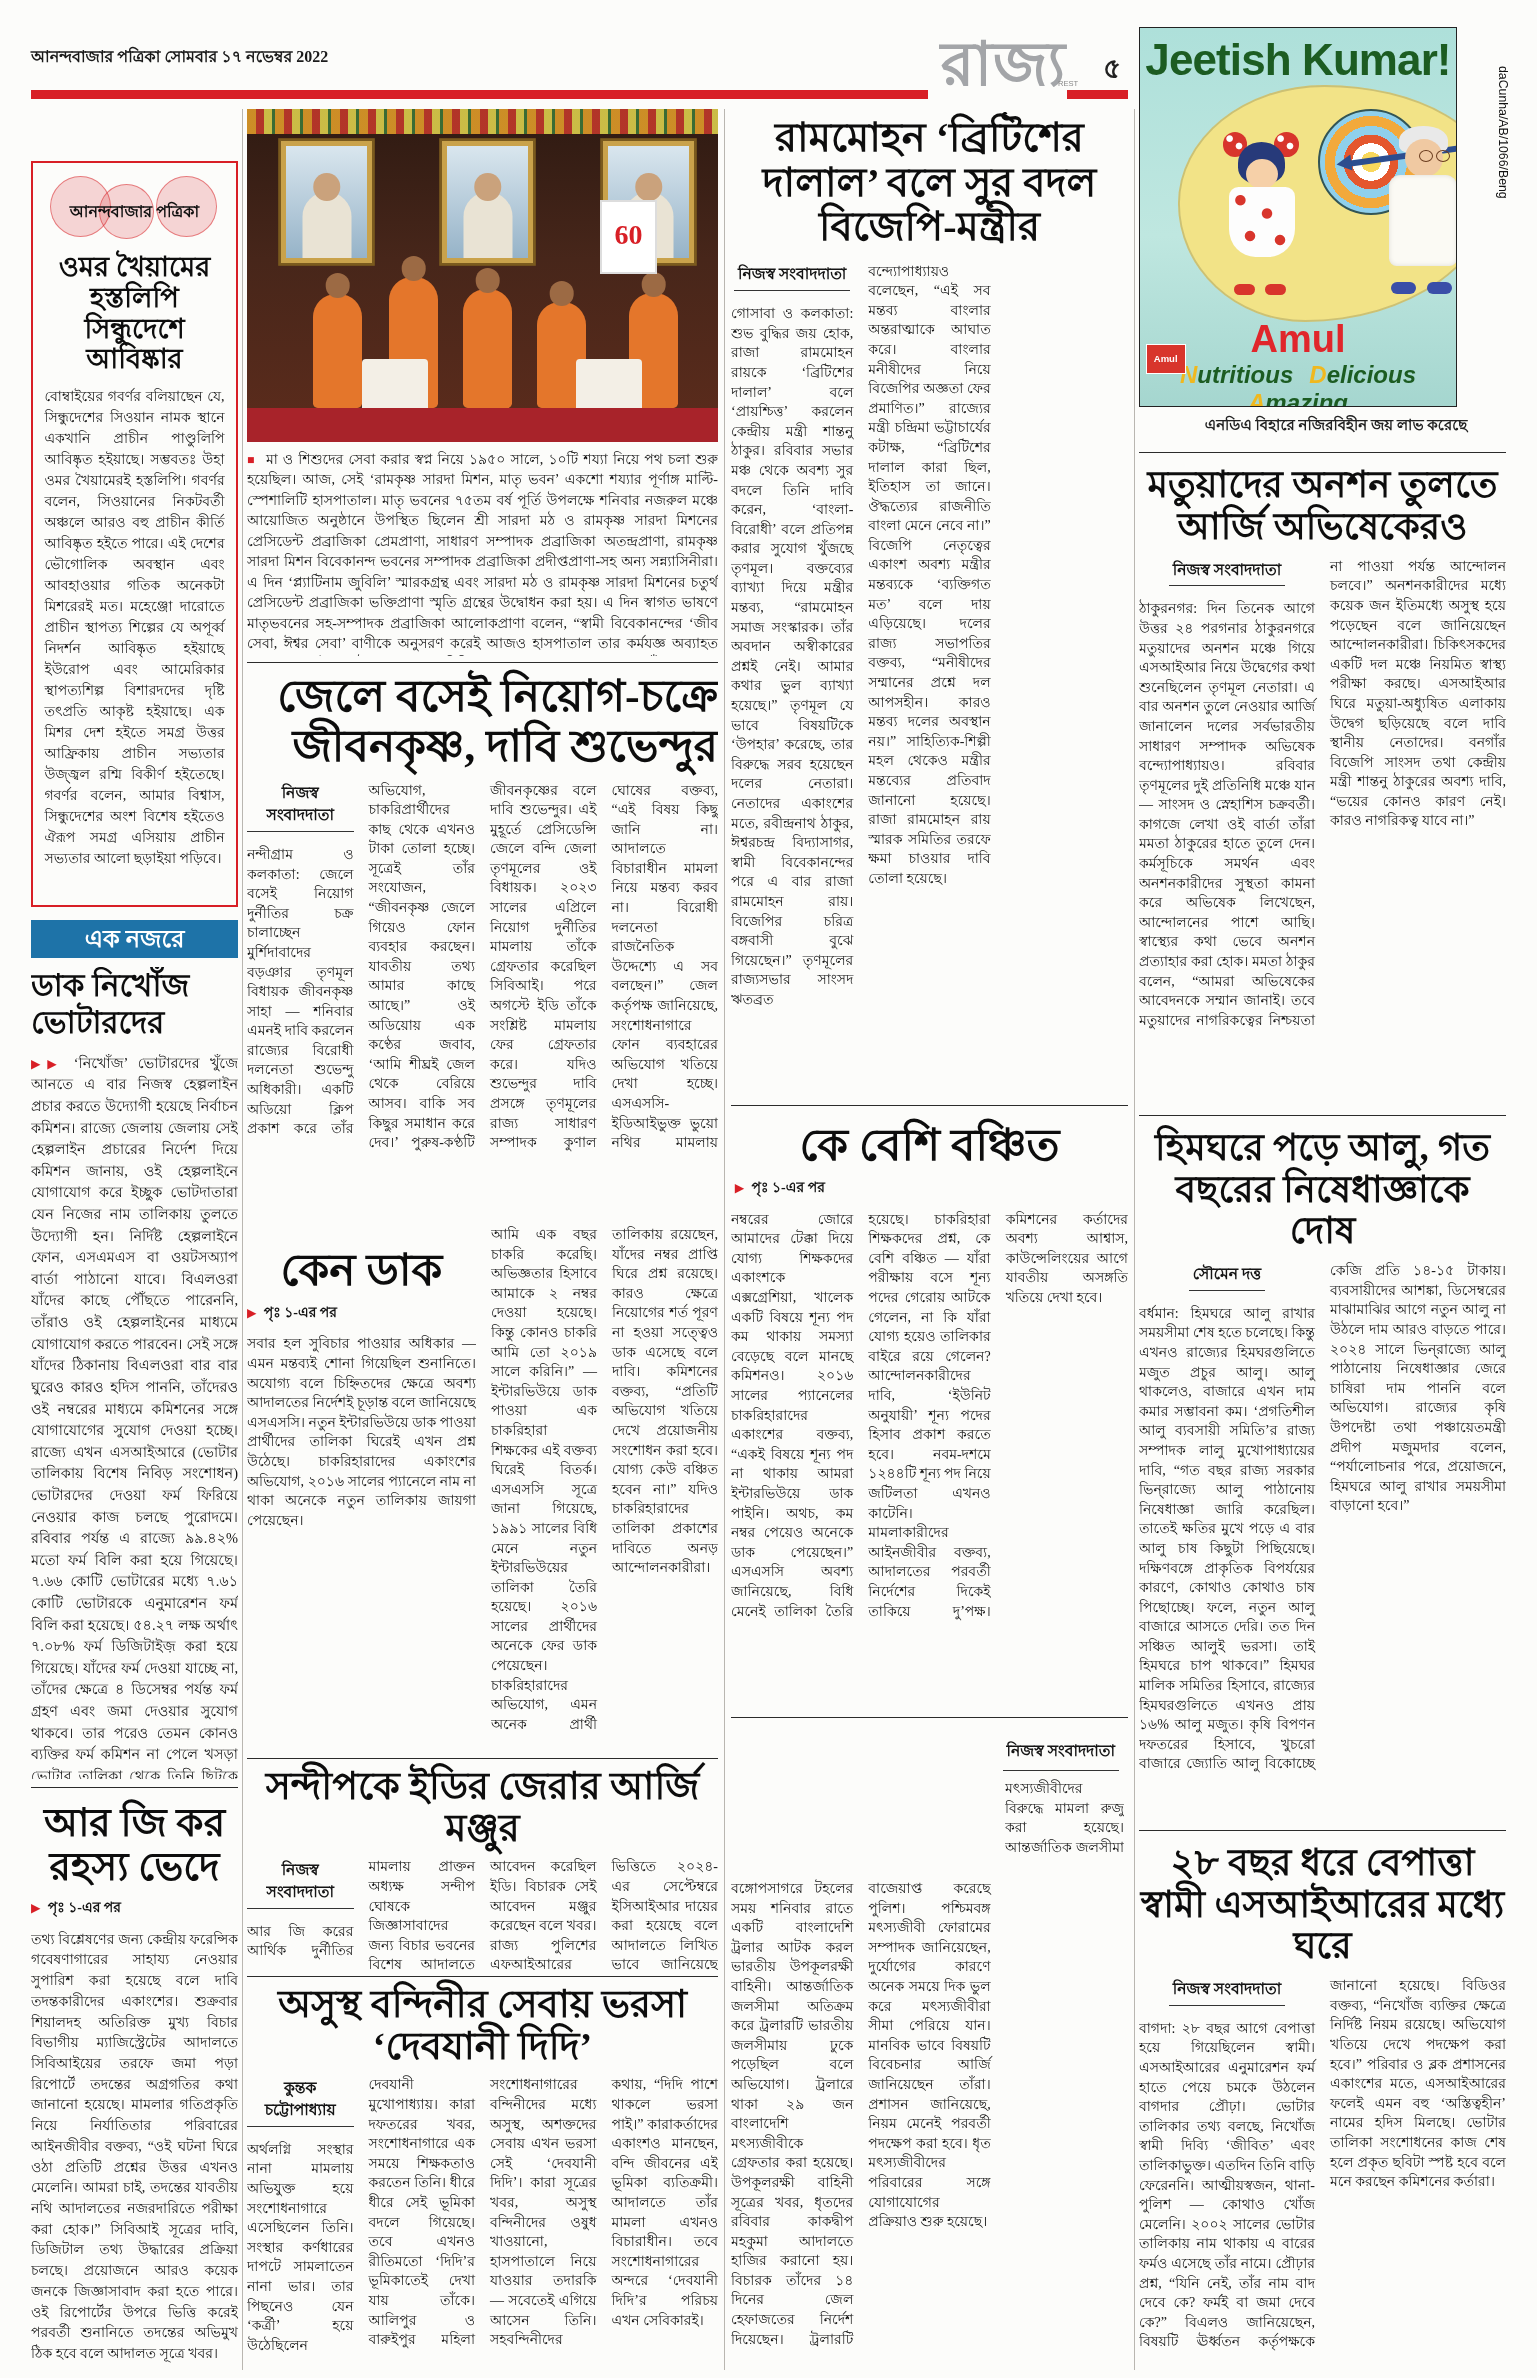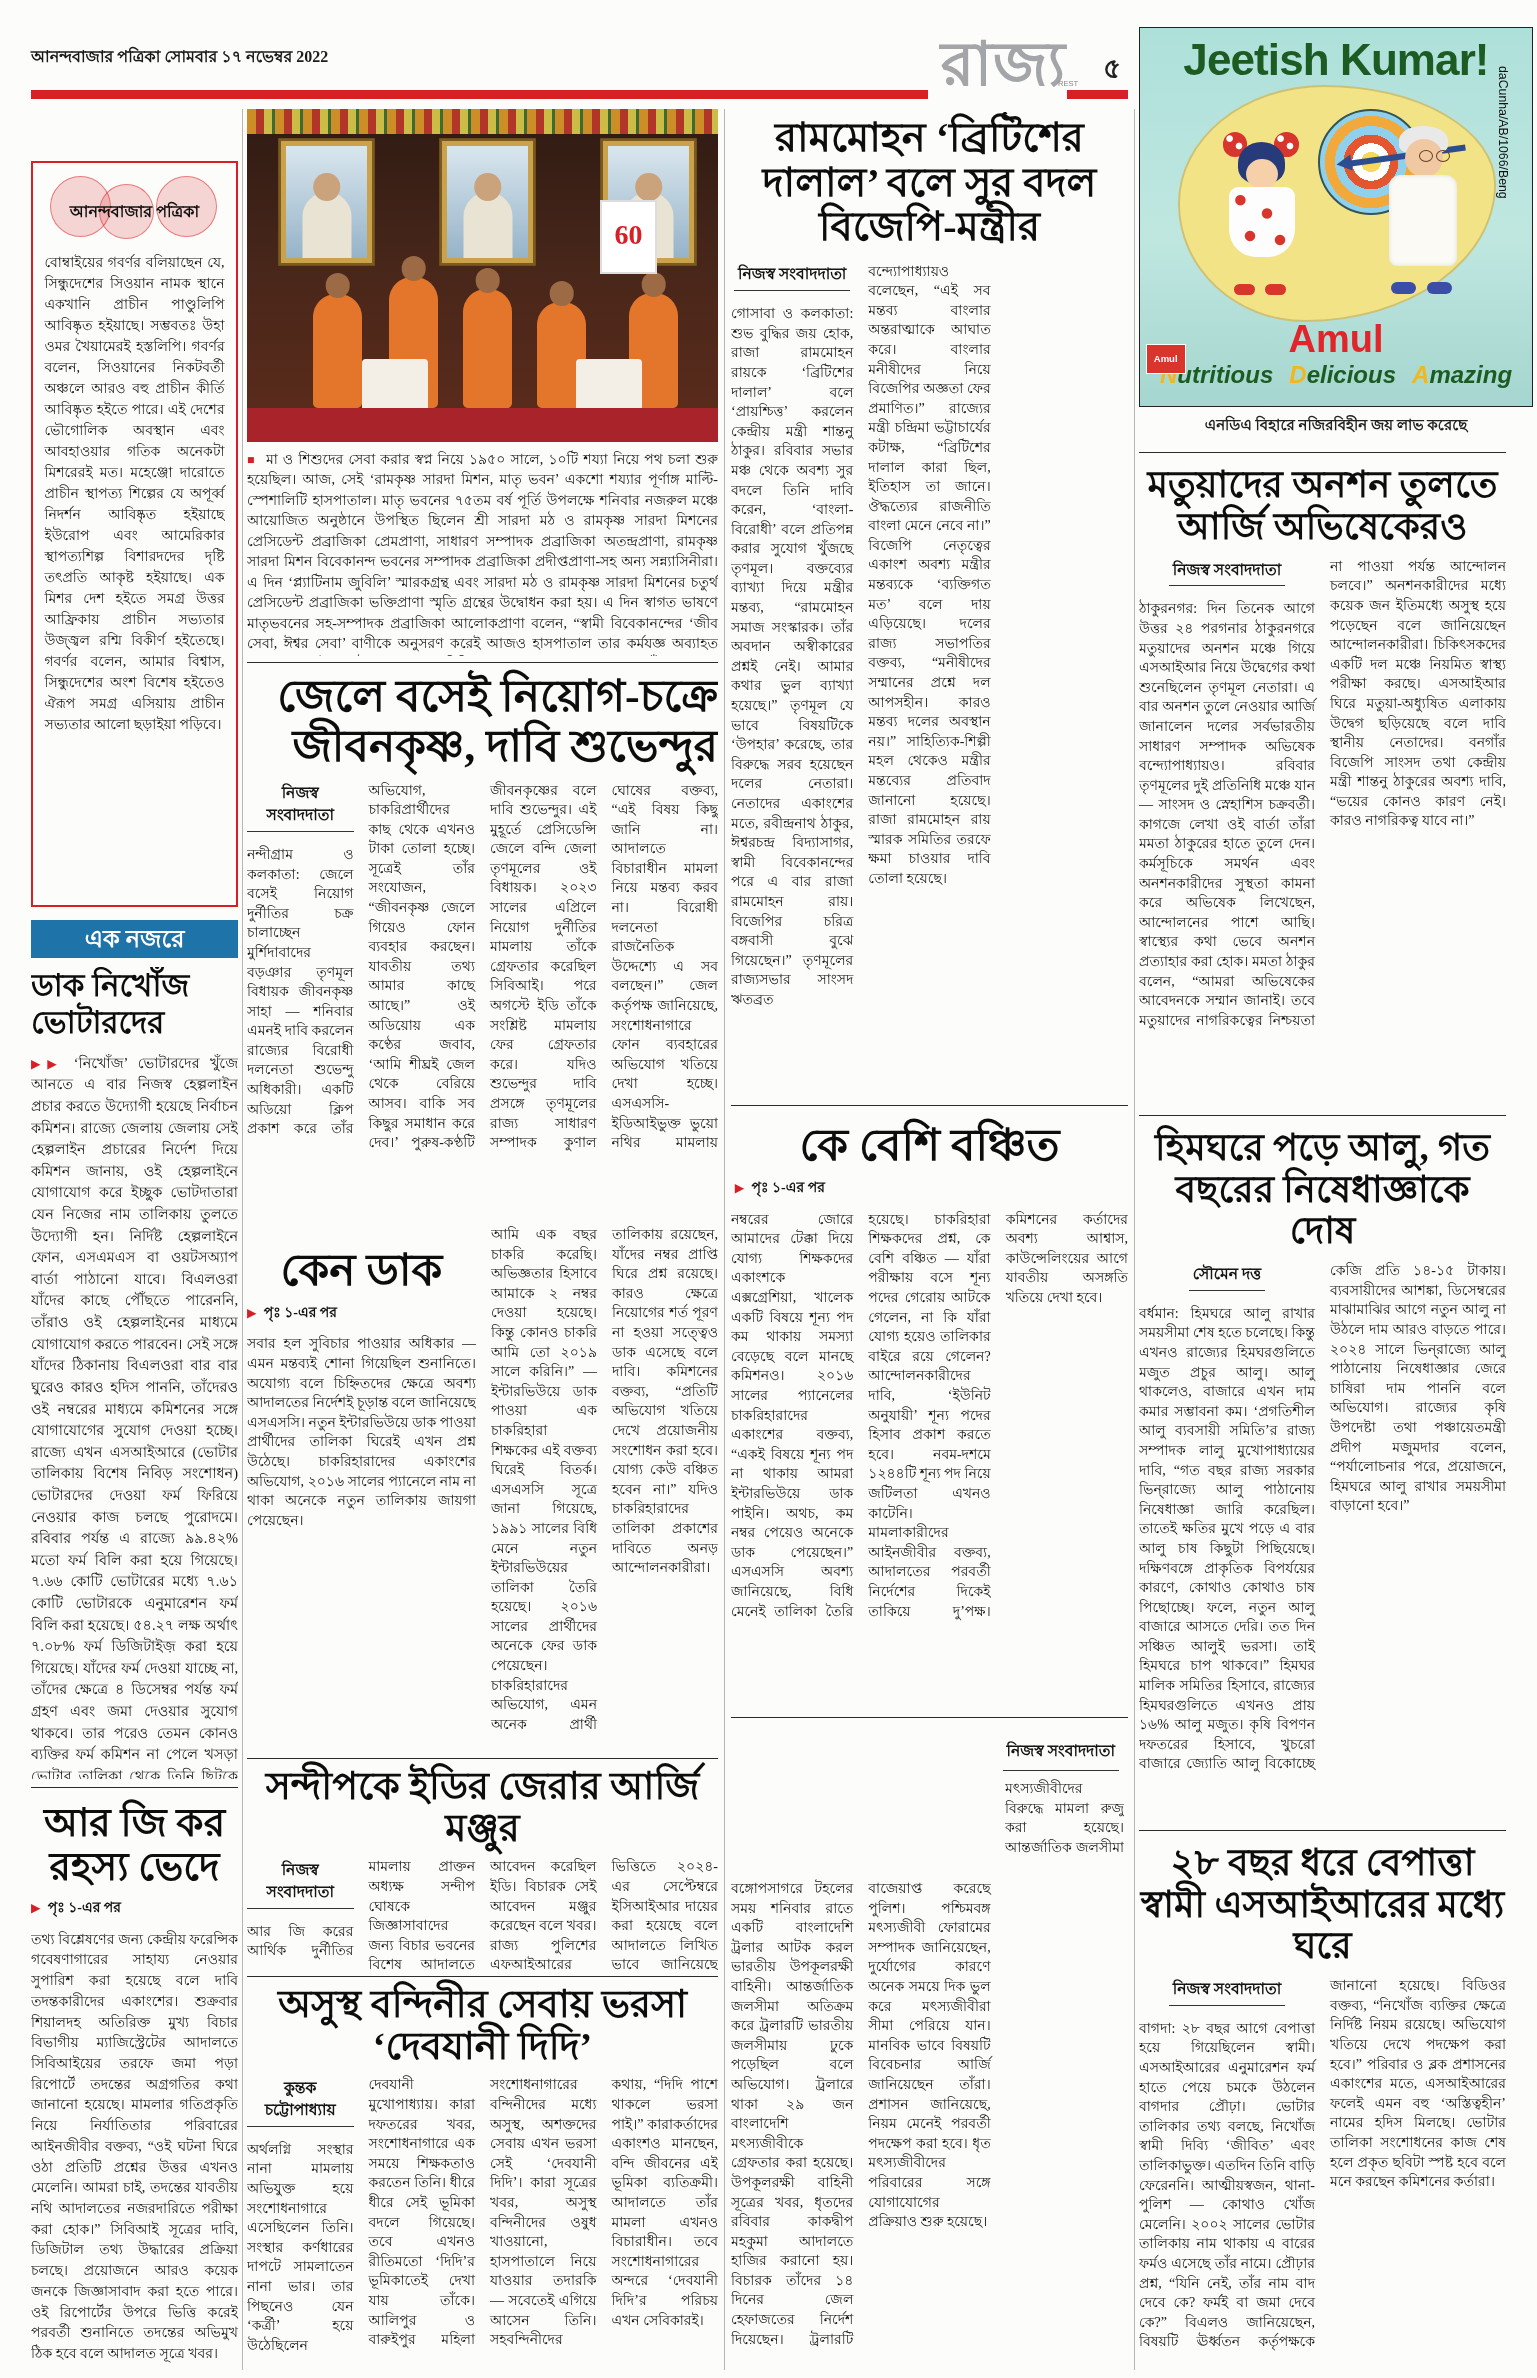--- a/index.html
+++ b/index.html
@@ -88,21 +88,21 @@
   .kebeshi .body{columns:3;height:428px;}
   .fisher{left:731px;top:1717px;width:397px;height:653px;border-top:1.9px solid #2b2b2b;padding-top:9.5px;box-sizing:border-box;}
   .fisher-head{position:absolute;left:0;top:13.2px;width:263px;}
   .fisher-head .hl{font-size:35px;text-align:center;}
   .fisher-byline{position:absolute;right:5.7px;top:19px;width:123px;}
   .fisher-b1{position:absolute;left:274px;top:61px;width:119px;height:91px;overflow:hidden;}
   .fisher-b1 .body{columns:1;height:91px;}
   .fisher-b2{position:absolute;left:0;top:161px;width:397px;height:479px;overflow:hidden;}
   .fisher-b2 .body{columns:3;height:479px;}
   
-  .ad{position:absolute;left:1139px;top:26.5px;width:394px;height:380px;border:1.9px solid #222;box-sizing:border-box;
+  .ad{position:absolute;left:1139px;top:26.5px;width:318px;height:380px;border:1.9px solid #222;box-sizing:border-box;
       background:linear-gradient(180deg,#aee0da 0%,#bfe7e0 55%,#a5d6cf 100%);overflow:hidden;}
   .ad-title{text-align:center;font-family:"Liberation Sans","DejaVu Sans",sans-serif;font-weight:bold;
       font-size:44px;color:#1c5c22;margin-top:7.6px;letter-spacing:-0.9px;}
   .map{position:absolute;left:38px;top:57px;width:318px;height:237px;background:#f2e387;
       border-radius:46% 54% 60% 40% / 50% 42% 58% 50%;box-shadow:inset 0 0 0 1.9px rgba(90,90,60,.25);}
   .target{position:absolute;left:178px;top:81px;width:102px;height:102px;border-radius:50%;
       background:radial-gradient(circle,#f9d85c 0 14%,#ffffff 14% 26%,#e4572e 26% 38%,#8fd0ec 38% 50%,#f2a93b 50% 64%,#8fd0ec 64% 100%);
       border:2.8px solid #355;}
   .arrow{position:absolute;left:203px;top:125px;width:123px;height:5.7px;background:#2c4d8f;transform:rotate(-8deg);}
   .arrow::before{content:"";position:absolute;left:-15px;top:-5.7px;border:8.5px solid transparent;border-right:15px solid #2c4d8f;}
@@ -164,20 +164,21 @@
   <div class="vrule" style="left:724px"></div>
   <div class="vrule" style="left:1134px"></div>
 
   <div class="archive">
     <div class="logo-wrap">
       <div class="logo-blob lb1"></div>
       <div class="logo-blob lb2"></div>
       <div class="logo-blob lb3"></div>
       <div class="logo-text">আনন্দবাজার পত্রিকা</div>
     </div>
+    <div class="hl">ওমর খৈয়ামের হস্তলিপি সিন্ধুদেশে আবিষ্কার</div>
     <div class="body">বোম্বাইয়ের গবর্ণর বলিয়াছেন যে, সিন্ধুদেশের সিওয়ান নামক স্থানে একখানি প্রাচীন পাণ্ডুলিপি আবিষ্কৃত হইয়াছে। সম্ভবতঃ উহা ওমর খৈয়ামেরই হস্তলিপি। গবর্ণর বলেন, সিওয়ানের নিকটবর্তী অঞ্চলে আরও বহু প্রাচীন কীর্তি আবিষ্কৃত হইতে পারে। এই দেশের ভৌগোলিক অবস্থান এবং আবহাওয়ার গতিক অনেকটা মিশরেরই মত। মহেঞ্জো দারোতে প্রাচীন স্থাপত্য শিল্পের যে অপূর্ব্ব নিদর্শন আবিষ্কৃত হইয়াছে ইউরোপ এবং আমেরিকার স্থাপত্যশিল্প বিশারদদের দৃষ্টি তৎপ্রতি আকৃষ্ট হইয়াছে। এক মিশর দেশ হইতে সমগ্র উত্তর আফ্রিকায় প্রাচীন সভ্যতার উজ্জ্বল রশ্মি বিকীর্ণ হইতেছে। গবর্ণর বলেন, আমার বিশ্বাস, সিন্ধুদেশের অংশ বিশেষ হইতেও ঐরূপ সমগ্র এসিয়ায় প্রাচীন সভ্যতার আলো ছড়াইয়া পড়িবে।</div>
 
   </div>
 
   <div class="glance-bar">এক নজরে</div>
   <div class="glance art">
     <div class="hl">ডাক নিখোঁজ ভোটারদের</div>
     <div class="body">
       <span class="tri2">▶▶</span>
       <span>‘নিখোঁজ’ ভোটারদের খুঁজে আনতে এ বার নিজস্ব হেল্পলাইন প্রচার করতে উদ্যোগী হয়েছে নির্বাচন কমিশন। রাজ্যে জেলায় জেলায় সেই হেল্পলাইন প্রচারের নির্দেশ দিয়ে কমিশন জানায়, ওই হেল্পলাইনে যোগাযোগ করে ইচ্ছুক ভোটদাতারা যেন নিজের নাম তালিকায় তুলতে উদ্যোগী হন। নির্দিষ্ট হেল্পলাইনে ফোন, এসএমএস বা ওয়টসঅ্যাপ বার্তা পাঠানো যাবে। বিএলওরা যাঁদের কাছে পৌঁছতে পারেননি, তাঁরাও ওই হেল্পলাইনের মাধ্যমে যোগাযোগ করতে পারবেন। সেই সঙ্গে যাঁদের ঠিকানায় বিএলওরা বার বার ঘুরেও কারও হদিস পাননি, তাঁদেরও ওই নম্বরের মাধ্যমে কমিশনের সঙ্গে যোগাযোগের সুযোগ দেওয়া হচ্ছে। রাজ্যে এখন এসআইআরে (ভোটার তালিকায় বিশেষ নিবিড় সংশোধন) ভোটারদের দেওয়া ফর্ম ফিরিয়ে নেওয়ার কাজ চলছে পুরোদমে। রবিবার পর্যন্ত এ রাজ্যে ৯৯.৪২% মতো ফর্ম বিলি করা হয়ে গিয়েছে। ৭.৬৬ কোটি ভোটারের মধ্যে ৭.৬১ কোটি ভোটারকে এনুমারেশন ফর্ম বিলি করা হয়েছে। ৫৪.২৭ লক্ষ অর্থাৎ ৭.০৮% ফর্ম ডিজিটাইজ় করা হয়ে গিয়েছে। যাঁদের ফর্ম দেওয়া যাচ্ছে না, তাঁদের ক্ষেত্রে ৪ ডিসেম্বর পর্যন্ত ফর্ম গ্রহণ এবং জমা দেওয়ার সুযোগ থাকবে। তার পরেও তেমন কোনও ব্যক্তির ফর্ম কমিশন না পেলে খসড়া ভোটার তালিকা থেকে তিনি ছিটকে যাবেন। অবশ্য, সেই ব্যক্তি ৯ ডিসেম্বরের পরে নিজেকে ভোটার তালিকাভুক্ত করতে কমিশনের কাছে আবেদন জানাতেই পারেন। কমিশন জানিয়েছে, এ দিন পর্যন্ত পশ্চিমবঙ্গ-সহ ১২টি রাজ্যে প্রায় ৪৯ কোটি ভোটার ফর্ম পেয়েছেন। শনিবারই কমিশন জেলাশাসকদের জানায়, যেখানে ১২০০-র বেশি ভোটার রয়েছে, সেখানে বিএলওদের সহকারী দিতে হবে। এ দিন থেকেই তা কার্যকর হওয়ার কথা।</span>

